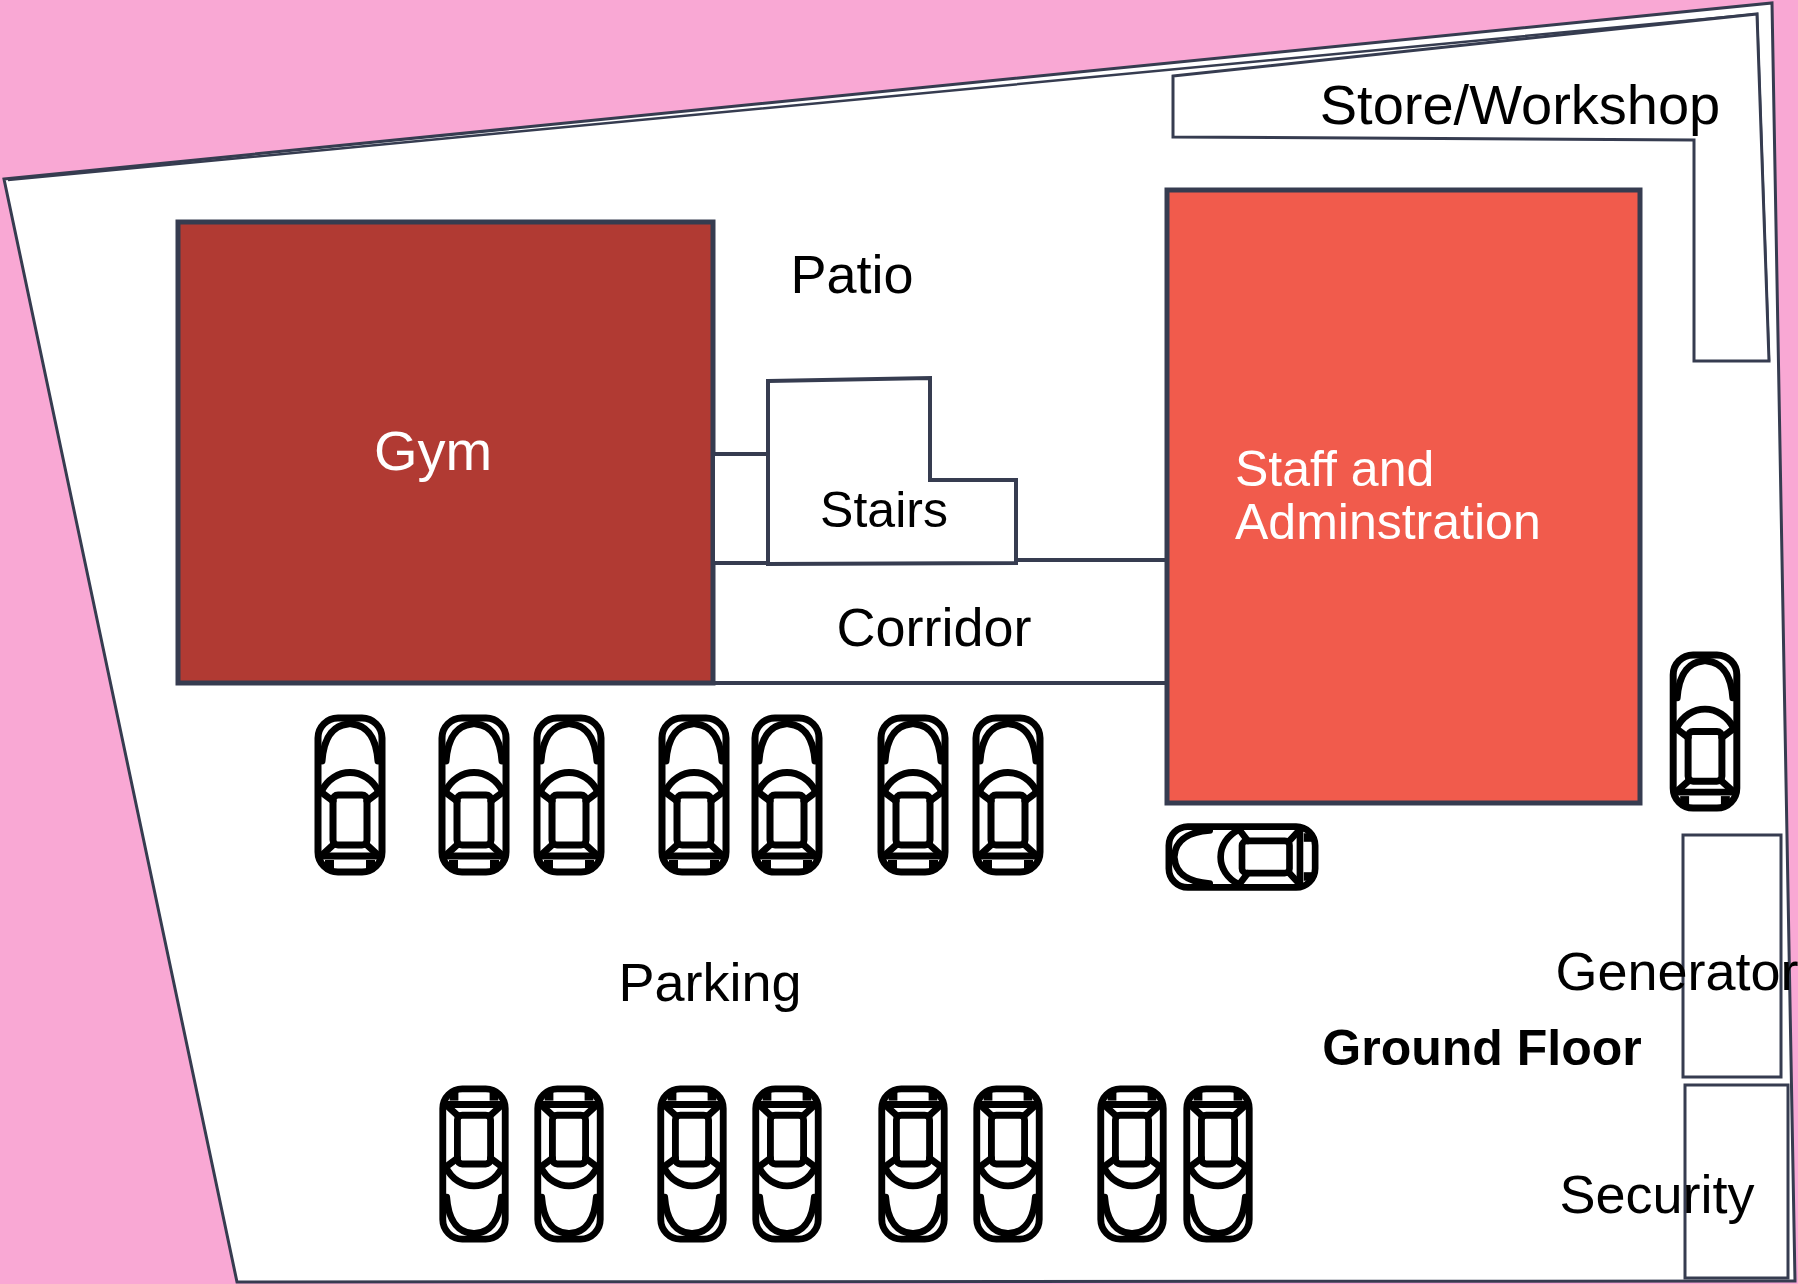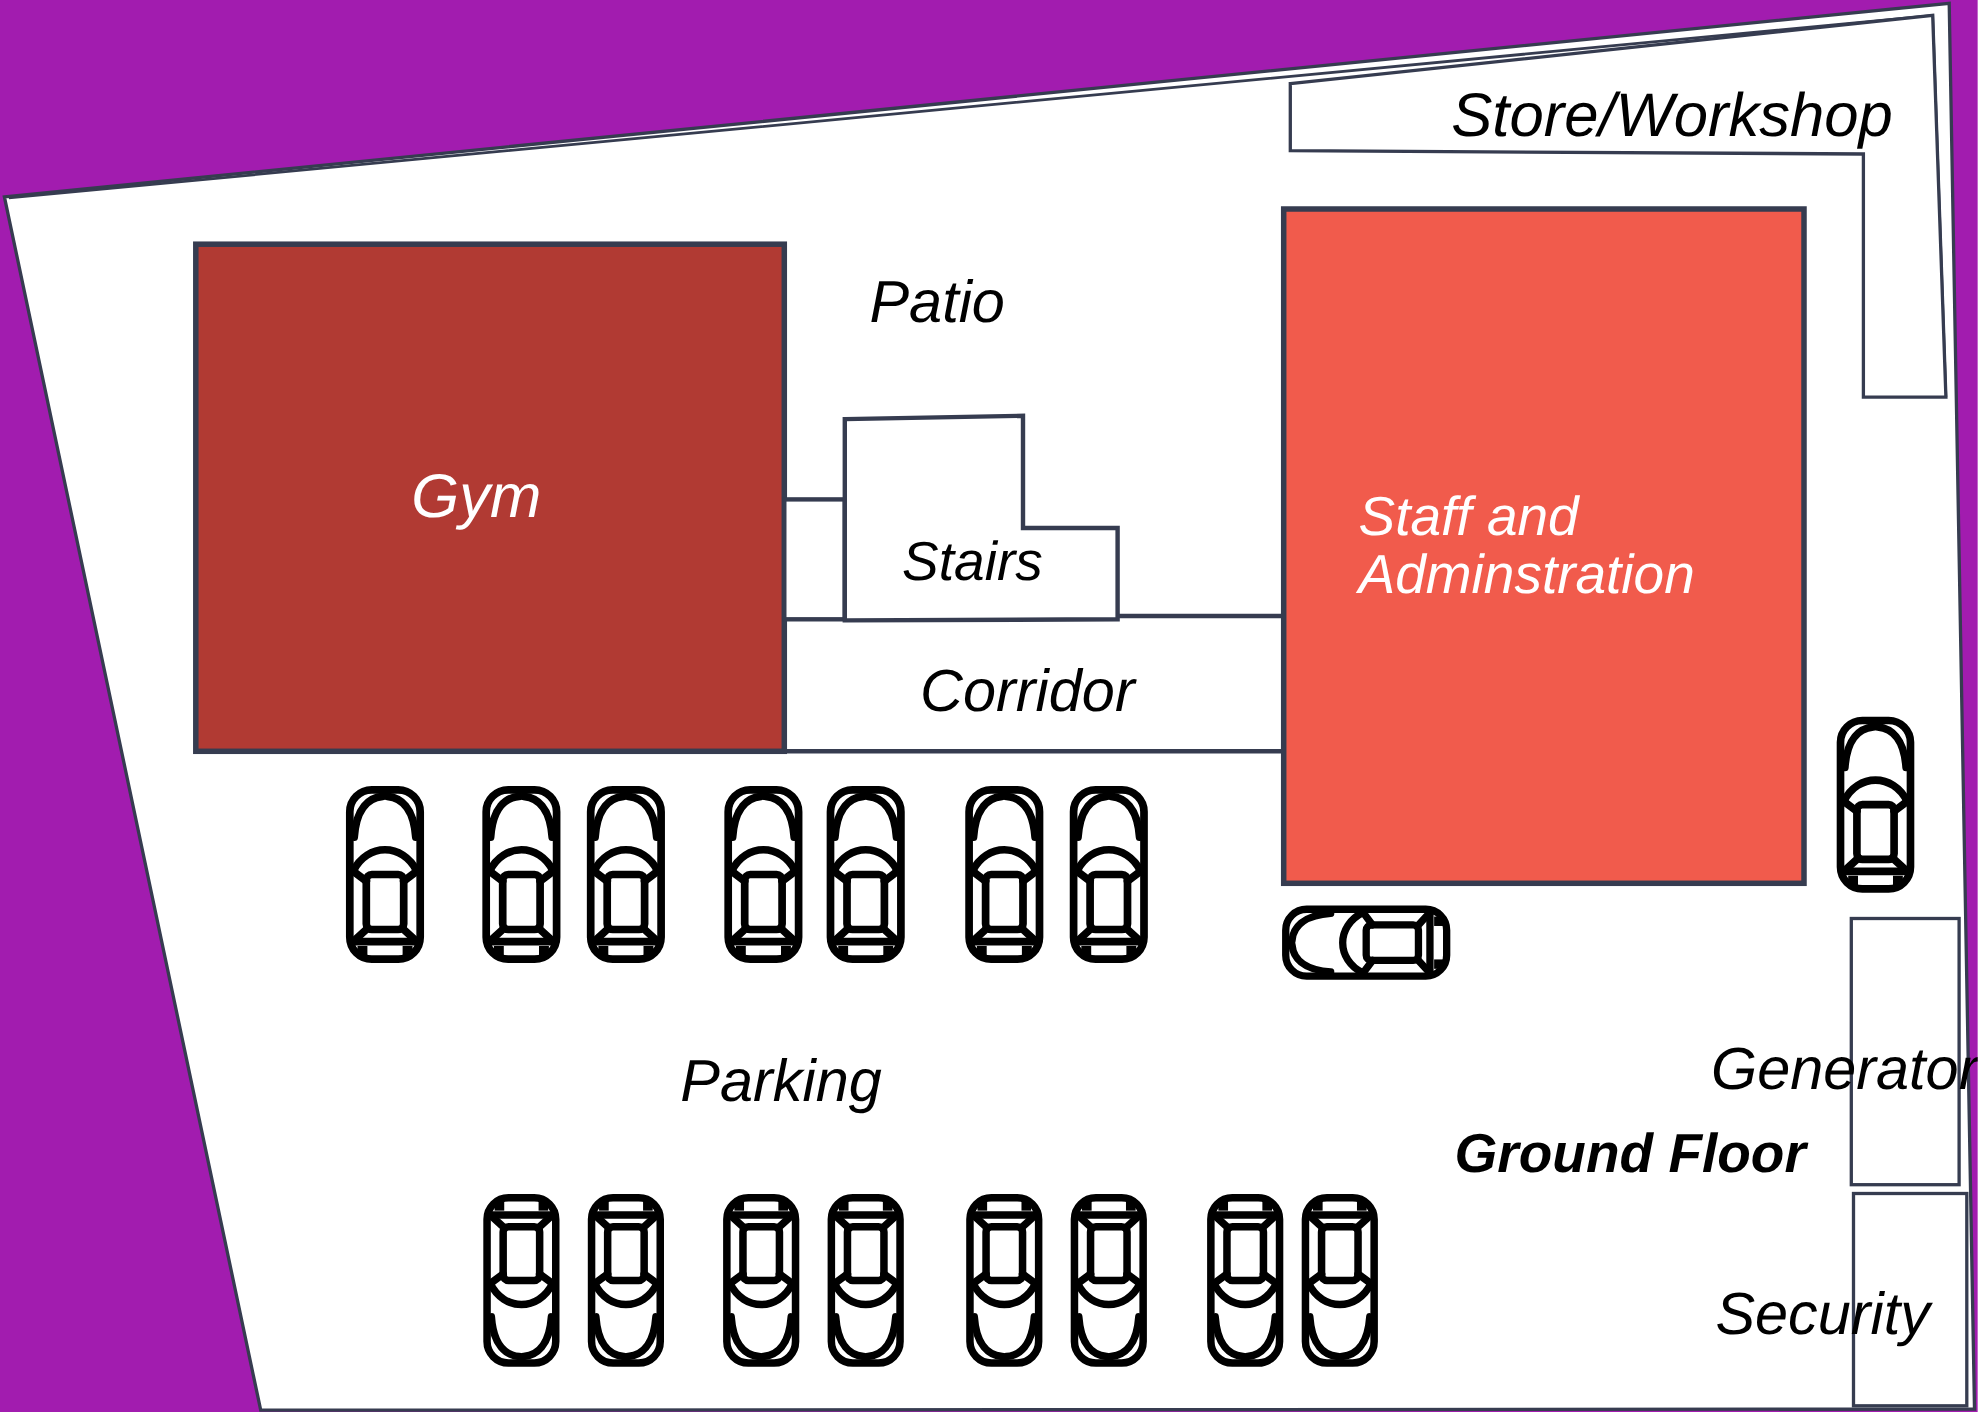--- a/index.html
+++ b/index.html
@@ -1,17 +1,17 @@
 <!DOCTYPE html>
 <html><head>
 <meta charset="utf-8">
 <style>
   html,body{margin:0;padding:0;background:#ffffff;}
-  .canvas{position:relative;width:1798px;height:1284px;background:#a21caf;overflow:hidden;
-          font-family:"Liberation Sans","DejaVu Sans",sans-serif;font-style:italic;}
+  .canvas{position:relative;width:1798px;height:1284px;background:#f9a8d4;overflow:hidden;
+          font-family:"Liberation Sans","DejaVu Sans",sans-serif;}
   svg{display:block}
   text{font-family:"Liberation Sans","DejaVu Sans",sans-serif;}
   .room-label{fill:#000000;font-size:54px;}
   .room-label-white{fill:#ffffff;font-size:50px;}
   .big-label{font-size:56px;}
   .title-label{font-size:50px;font-weight:bold;fill:#000000;}
 </style>
 </head>
 <body>
 

